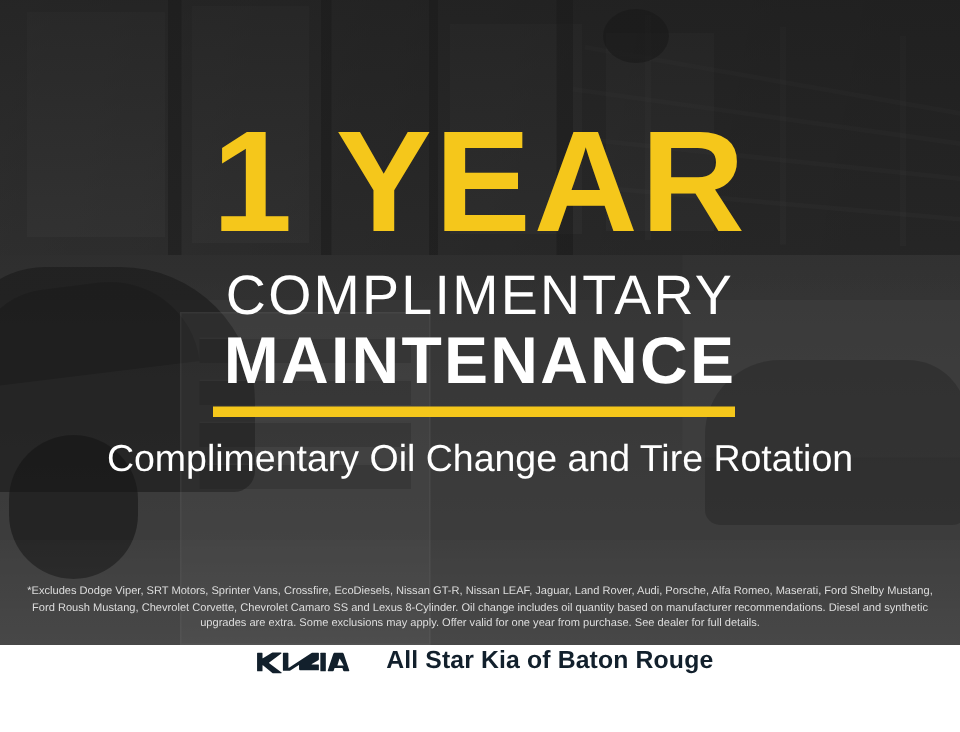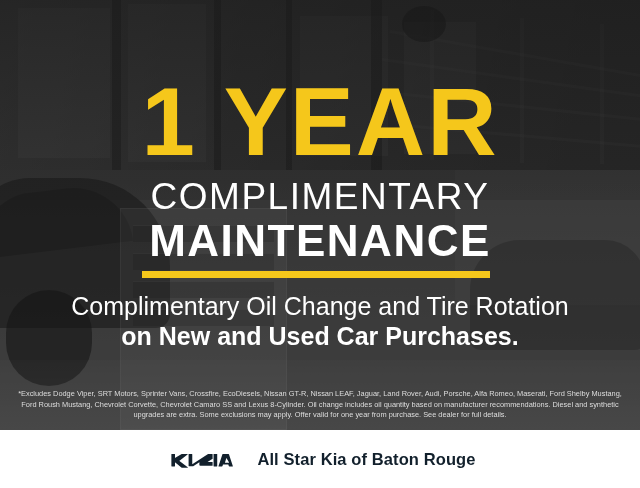--- a/index.html
+++ b/index.html
@@ -226,21 +226,21 @@
 
   
   .footer {
     position: absolute;
     left: 0;
     top: 430px;
     width: 640px;
     height: 58px;
     background: #ffffff;
     display: flex;
-    align-items: center;
+    align-items: flex-start;
     justify-content: center;
   }
   .logo-lockup {
     display: flex;
     align-items: center;
     gap: 21px;
   }
   .kia-mark {
     display: block;
     width: 72px;
@@ -309,21 +309,20 @@
     <div class="headline-year">1 YEAR</div>
 
     <div class="headline-comp">COMPLIMENTARY</div>
 
     <div class="headline-maint">MAINTENANCE</div>
 
     <div class="rule"></div>
 
     <div class="sub-line-1">Complimentary Oil Change and Tire Rotation</div>
 
-    <div class="sub-line-2">on New and Used Car Purchases.</div>
 
     <div class="disclaimer">*Excludes Dodge Viper, SRT Motors, Sprinter Vans, Crossfire, EcoDiesels, Nissan GT-R, Nissan LEAF, Jaguar, Land Rover, Audi, Porsche, Alfa Romeo, Maserati, Ford Shelby Mustang, Ford Roush Mustang, Chevrolet Corvette, Chevrolet Camaro SS and Lexus 8-Cylinder. Oil change includes oil quantity based on manufacturer recommendations. Diesel and synthetic upgrades are extra. Some exclusions may apply. Offer valid for one year from purchase. See dealer for full details.</div>
   </div>
 
   <div class="footer">
     <div class="logo-lockup">
 
       <svg class="kia-mark" viewBox="0 0 300 84">
         <path fill="#12202C" d="M117.5 62.8c0 .7.2 1.1.6 1.1.3 0 .6-.1 1-.4l63.2-41c1.1-.7 2.1-1 3.4-1h15.7c.9 0 1.5.6 1.5 1.5v16.4c0 1.5-.3 2.4-1.6 3.1l-18.2 11c-.4.2-.5.4-.5.6 0 .2.2.4.6.4h18.2c.9 0 1.5.6 1.5 1.5v13.3c0 .9-.6 1.5-1.5 1.5h-49.8c-2.8 0-4.3-1.1-4.3-3.4V57c0-.6-.2-1-.6-1-.3 0-.6.2-1 .5l-22.7 14.7c-1.2.8-2.1 1.1-3.5 1.1h-15.9c-.9 0-1.5-.6-1.5-1.5V22.9c0-.9.6-1.5 1.5-1.5h12.4c.9 0 1.5.6 1.5 1.5v39.9z"></path>
         <path fill="#12202C" d="M222.3 71.8c0 .9-.6 1.5-1.5 1.5h-12.3c-.9 0-1.5-.6-1.5-1.5V22.9c0-.9.6-1.5 1.5-1.5h12.3c.9 0 1.5.6 1.5 1.5v48.9z"></path>

